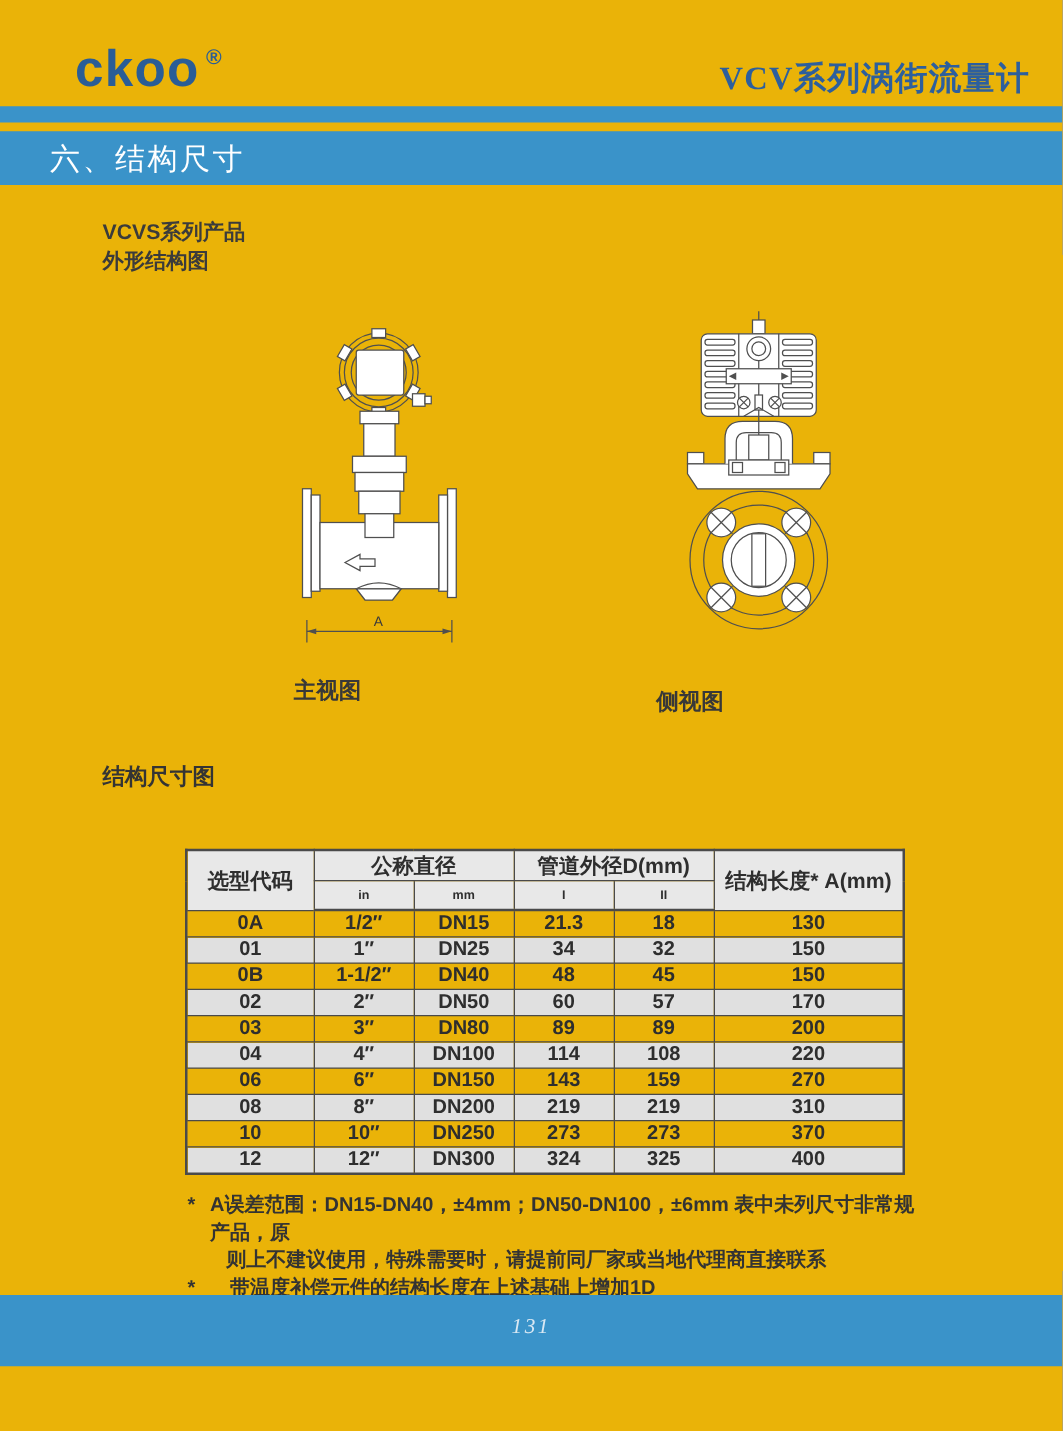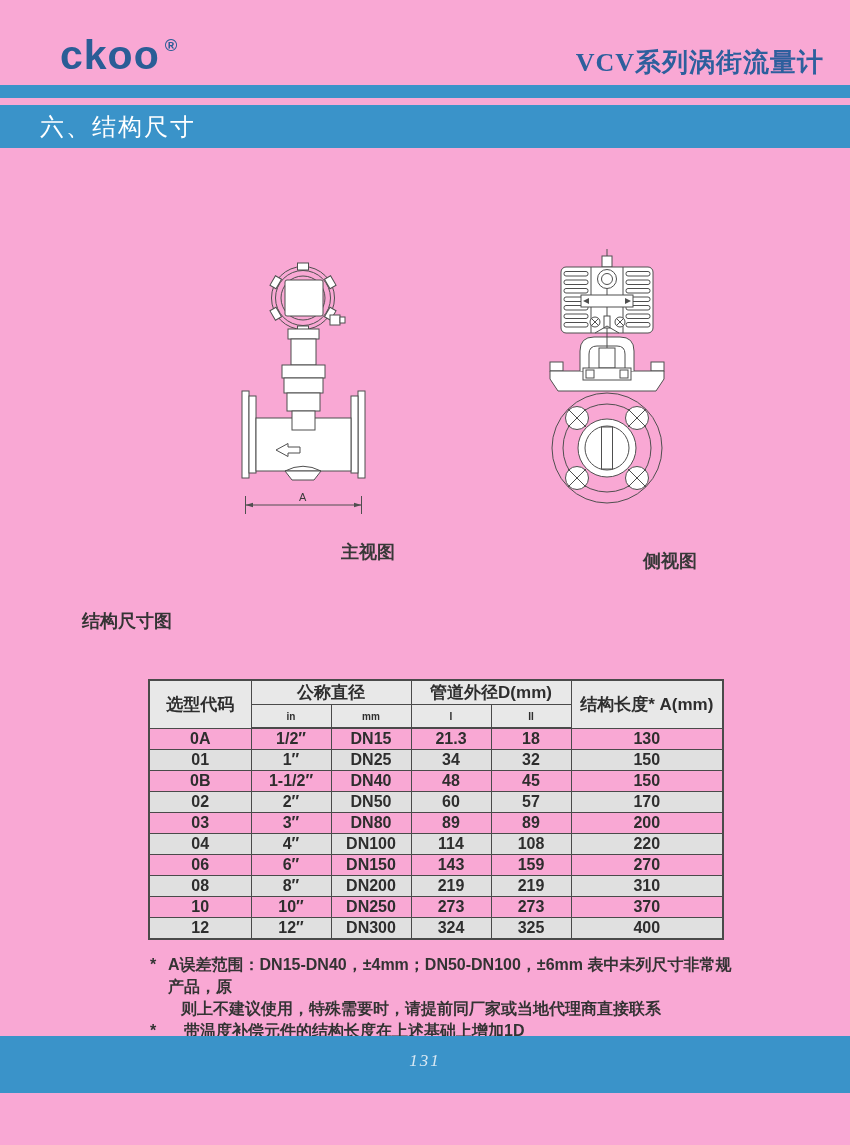--- a/index.html
+++ b/index.html
@@ -1,33 +1,33 @@
 <!DOCTYPE html>
 <html style="--accent-blue: #3a93c9; --brand-navy: #2a5d96; --title-blue: #2d5f9d; --line-dark: #4a4a4a; --table-header-bg: #e8e8e8; --table-alt-row-bg: #e0e0e0; --footer-text: #d9e8f3;"><head>
 <meta charset="utf-8">
 <style>
   html,body{margin:0;padding:0;background:#9a9a9a;}
-  .page{position:relative;width:850px;height:1145px;margin:0 auto;background:#f9a8d4;overflow:hidden;
+  .page{position:relative;width:850px;height:1145px;margin:0 auto;background:#eab308;overflow:hidden;
         font-family:"Liberation Sans","DejaVu Sans",sans-serif;}
   
   .logo{position:absolute;left:60px;top:32px;color:var(--brand-navy,#2a5d96);}
   .logo-text{font-size:41px;font-weight:bold;letter-spacing:1px;}
   .logo-reg{font-size:17px;font-weight:bold;position:relative;top:-18px;left:5px;}
   .doc-title{position:absolute;right:26px;top:45px;font-family:"Liberation Serif","DejaVu Serif",serif;
              font-weight:bold;font-size:26px;color:var(--title-blue,#2d5f9d);letter-spacing:1px;}
   .bar-thin{position:absolute;left:0;top:85px;width:100%;height:13px;background:var(--accent-blue,#3a93c9);}
   .section-bar{position:absolute;left:0;top:105px;width:100%;height:43px;background:var(--accent-blue,#3a93c9);
                display:flex;align-items:center;}
   .section-bar .sec-label{color:#ffffff;font-size:24px;letter-spacing:2px;margin-left:40px;}
   
   .intro{position:absolute;left:82px;top:174px;font-size:17px;line-height:23px;font-weight:bold;color:#3b3b3b;}
   .drawing{position:absolute;}
   .front-view{left:235px;top:258px;}
   .side-view{left:525px;top:248px;}
-  .caption{position:absolute;font-size:18px;font-weight:bold;color:#383838;text-align:right;}
+  .caption{position:absolute;font-size:18px;font-weight:bold;color:#383838;text-align:left;}
   .caption-front{left:235px;top:540px;width:160px;}
   .caption-side{left:525px;top:549px;width:172px;}
   .table-title{position:absolute;left:82px;top:609px;font-size:18px;font-weight:bold;color:#343434;}
   
   .dim-table{position:absolute;left:148px;top:679px;width:574px;border-collapse:collapse;table-layout:fixed;
              border:2px solid var(--line-dark,#4a4a4a);}
   .dim-table th,.dim-table td{border:1px solid var(--line-dark,#4a4a4a);text-align:center;vertical-align:middle;
              padding:0;color:#2e2e2e;overflow:hidden;white-space:nowrap;}
   .dim-table thead th{background:var(--table-header-bg,#e8e8e8);font-weight:bold;}
   .dim-table thead tr.h1 th{height:23px;font-size:17px;}
@@ -53,20 +53,24 @@
 
   <div class="logo">
     <span class="logo-text">ckoo</span><span class="logo-reg">®</span>
   </div>
   <div class="doc-title">VCV系列涡街流量计</div>
   <div class="bar-thin"></div>
   <div class="section-bar">
     <span class="sec-label">六、结构尺寸</span>
   </div>
 
+  <div class="intro">
+    <div>VCVS系列产品</div>
+    <div>外形结构图</div>
+  </div>
 
   <svg class="drawing front-view" width="160" height="272" viewBox="0 0 160 272">
     <g stroke="#4f4f4f" stroke-width="1" fill="none">
 
       <circle cx="68" cy="40" r="31.5"></circle>
       <circle cx="68" cy="40" r="27.5"></circle>
       <circle cx="68" cy="40" r="22"></circle>
       <g fill="#ffffff">
         <rect x="62.5" y="5" width="11" height="7"></rect>
         <rect x="62.5" y="5" width="11" height="7" transform="rotate(60 68 40)"></rect>

